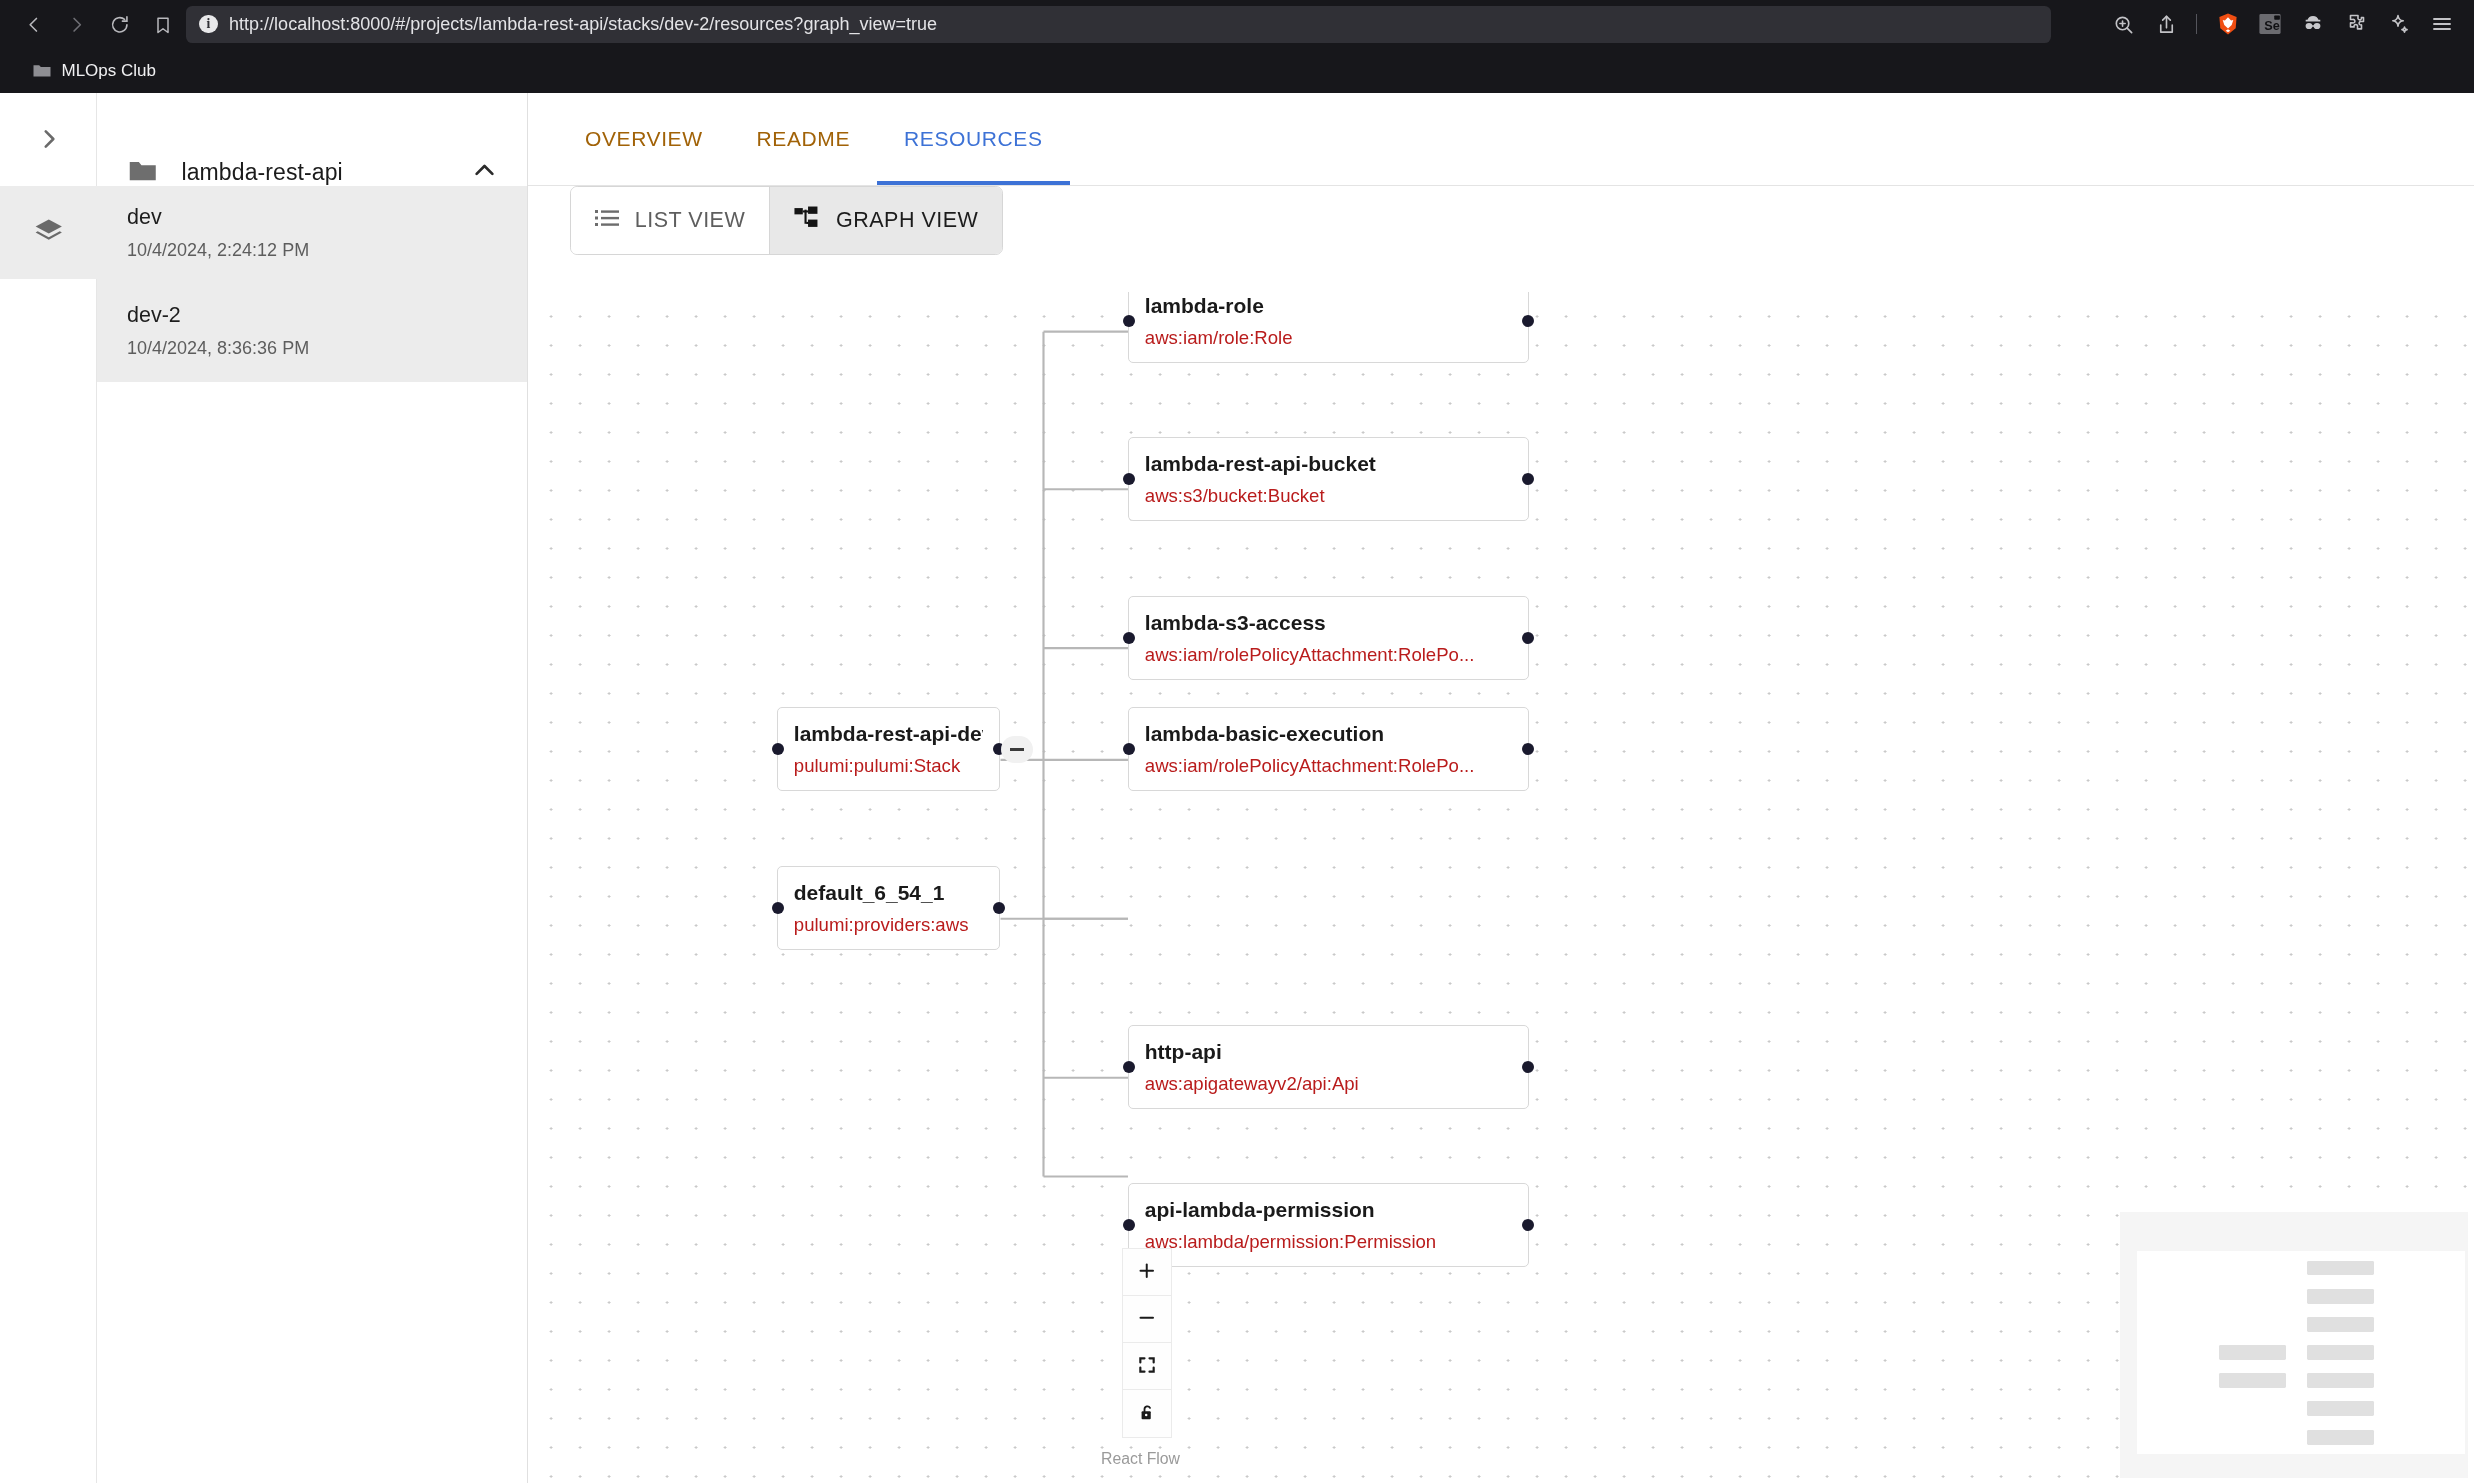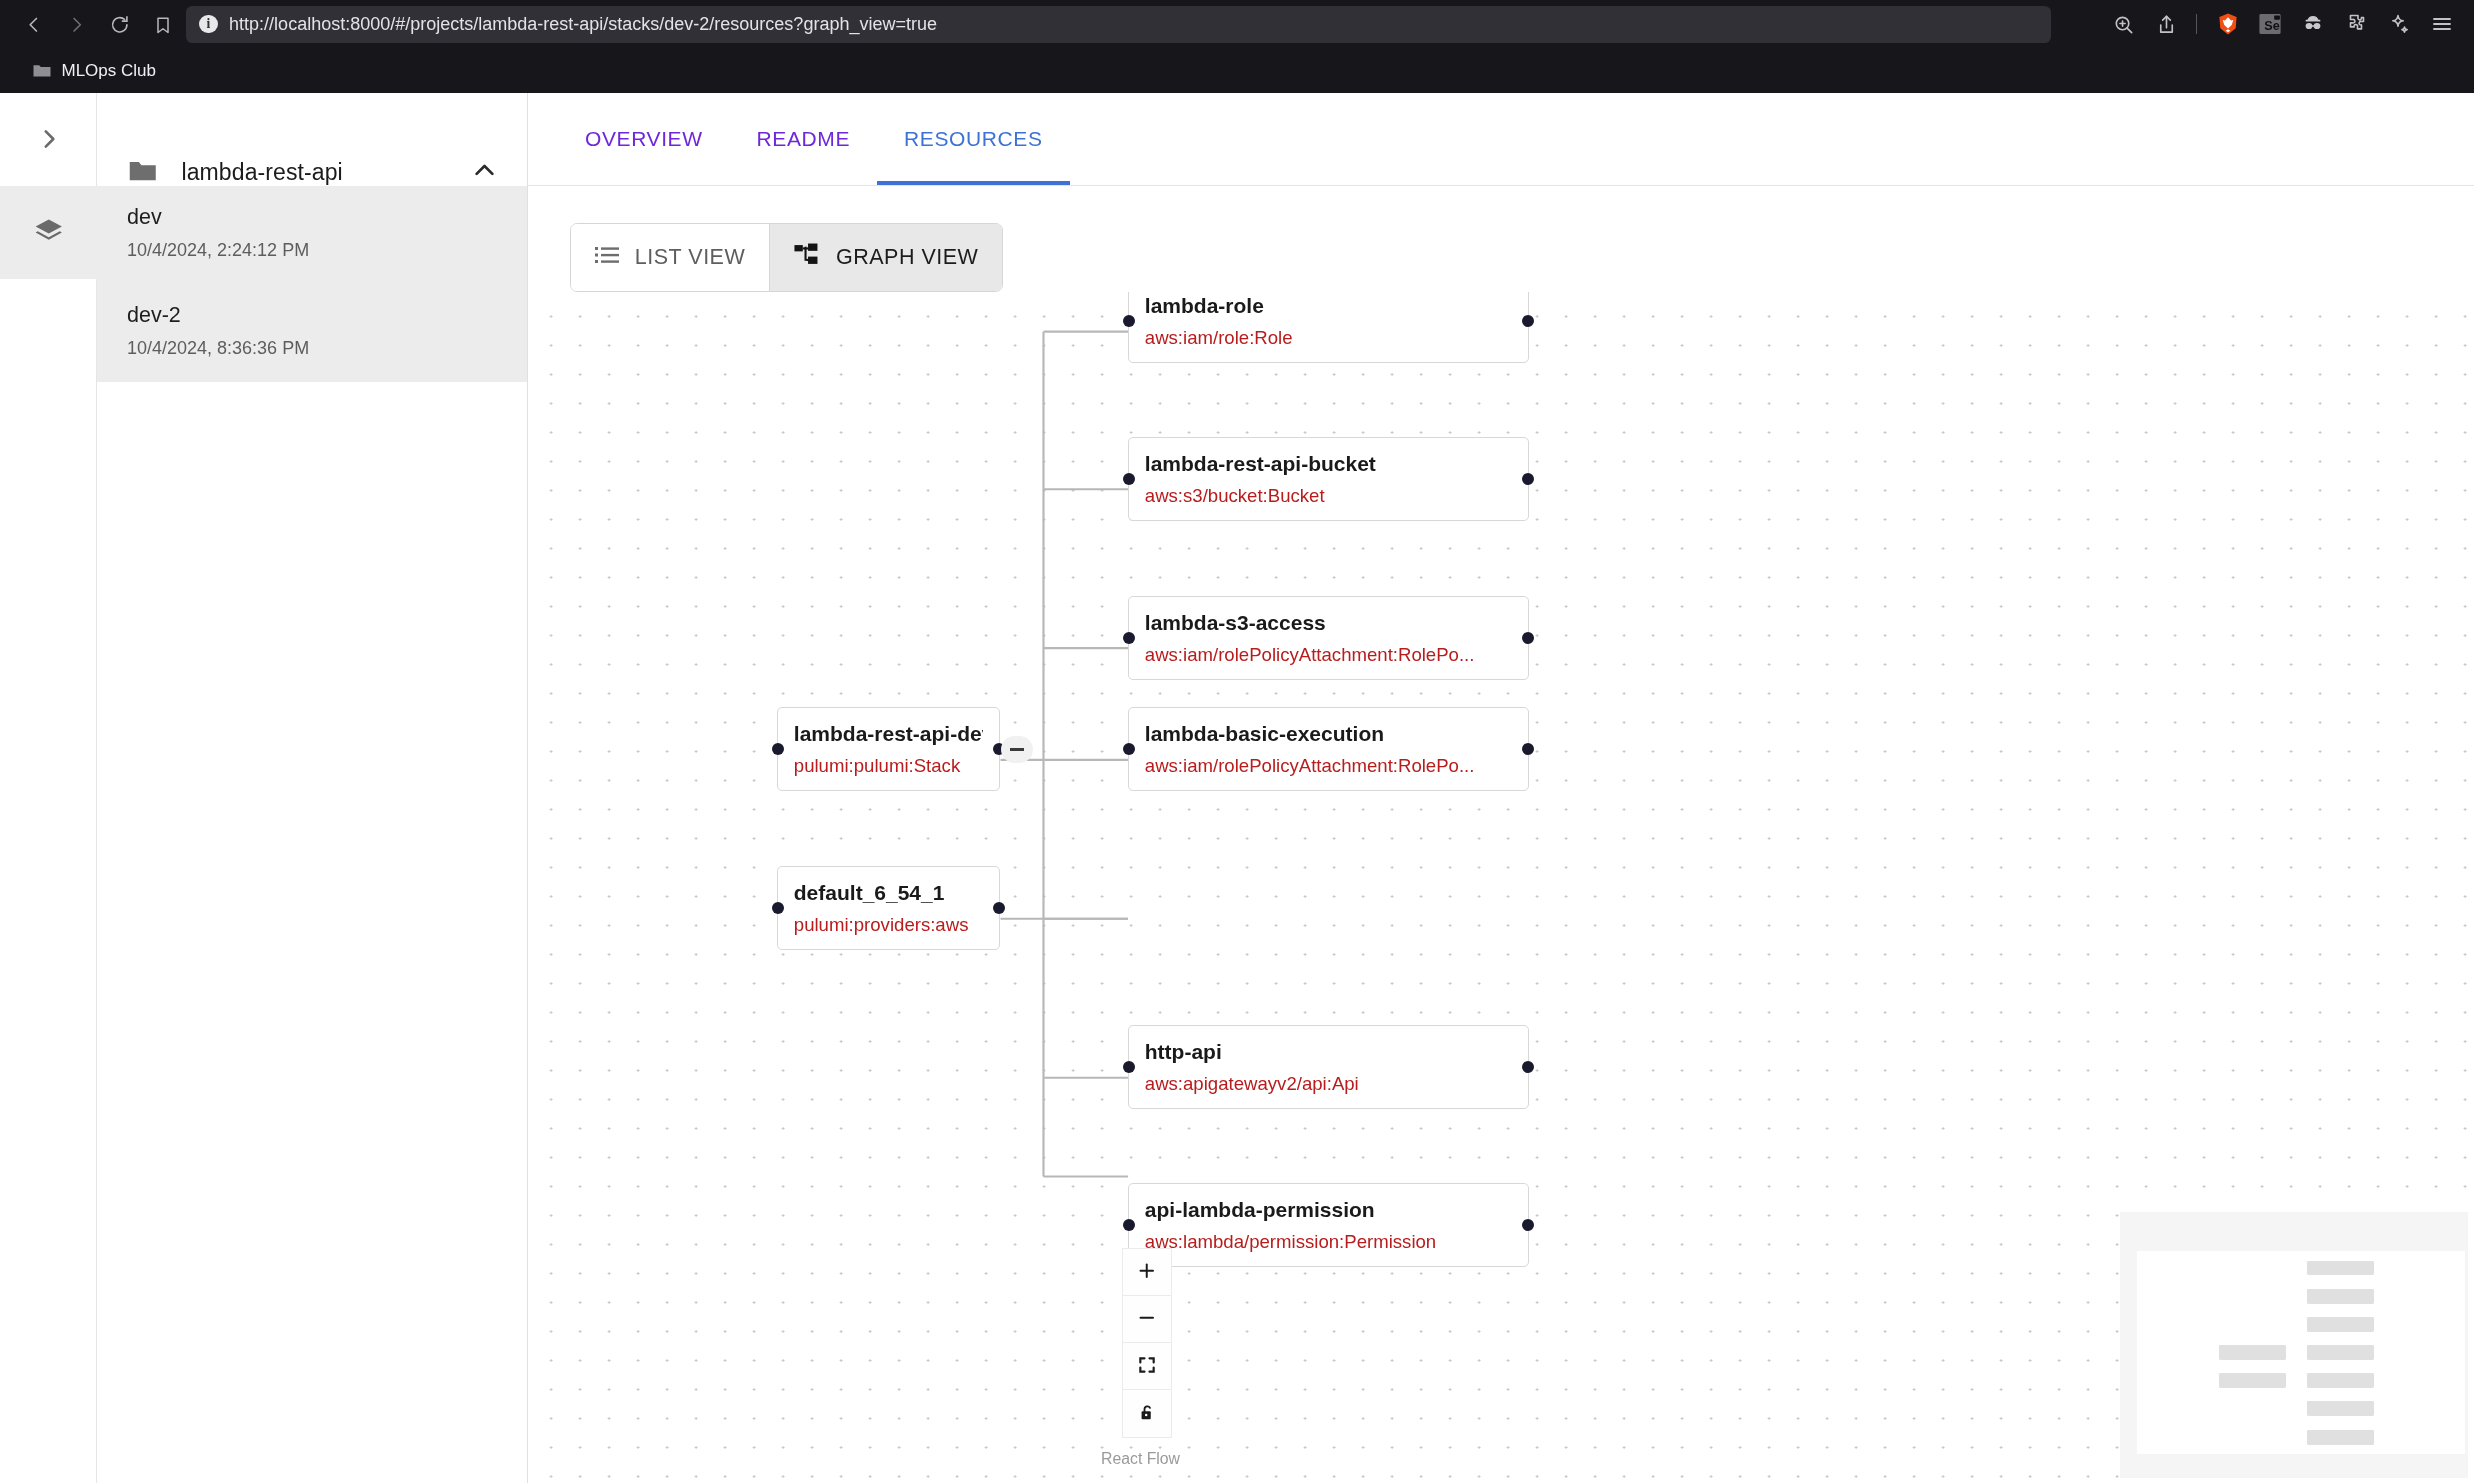--- a/index.html
+++ b/index.html
@@ -128,32 +128,32 @@
     height: 93px;
     display: flex; align-items: stretch;
     padding-left: 30px;
     border-bottom: 0.7px solid #e4e4e4;
     flex: 0 0 auto;
   }
   .tab {
     display: flex; align-items: center;
     padding: 0 27px;
     font-size: 21px; letter-spacing: 0.6px;
-    color: #6d28d9;
+    color: #a16207;
     position: relative;
   }
   .tab.active { color: #3d72d6; }
   .tab.active::after {
     content: ""; position: absolute; left: 0; right: 0; bottom: 0;
     height: 4.3px; background: #3d72d6;
   }
 
   .toolbar2 {
     height: 106px; flex: 0 0 auto;
-    display: flex; align-items: flex-end;
+    display: flex; align-items: flex-start;
     padding-left: 42px;
   }
   .segmented {
     display: flex;
     border: 0.7px solid #d6d6d6;
     border-radius: 7.2px;
     overflow: hidden;
     height: 69px;
   }
   .seg-btn {

